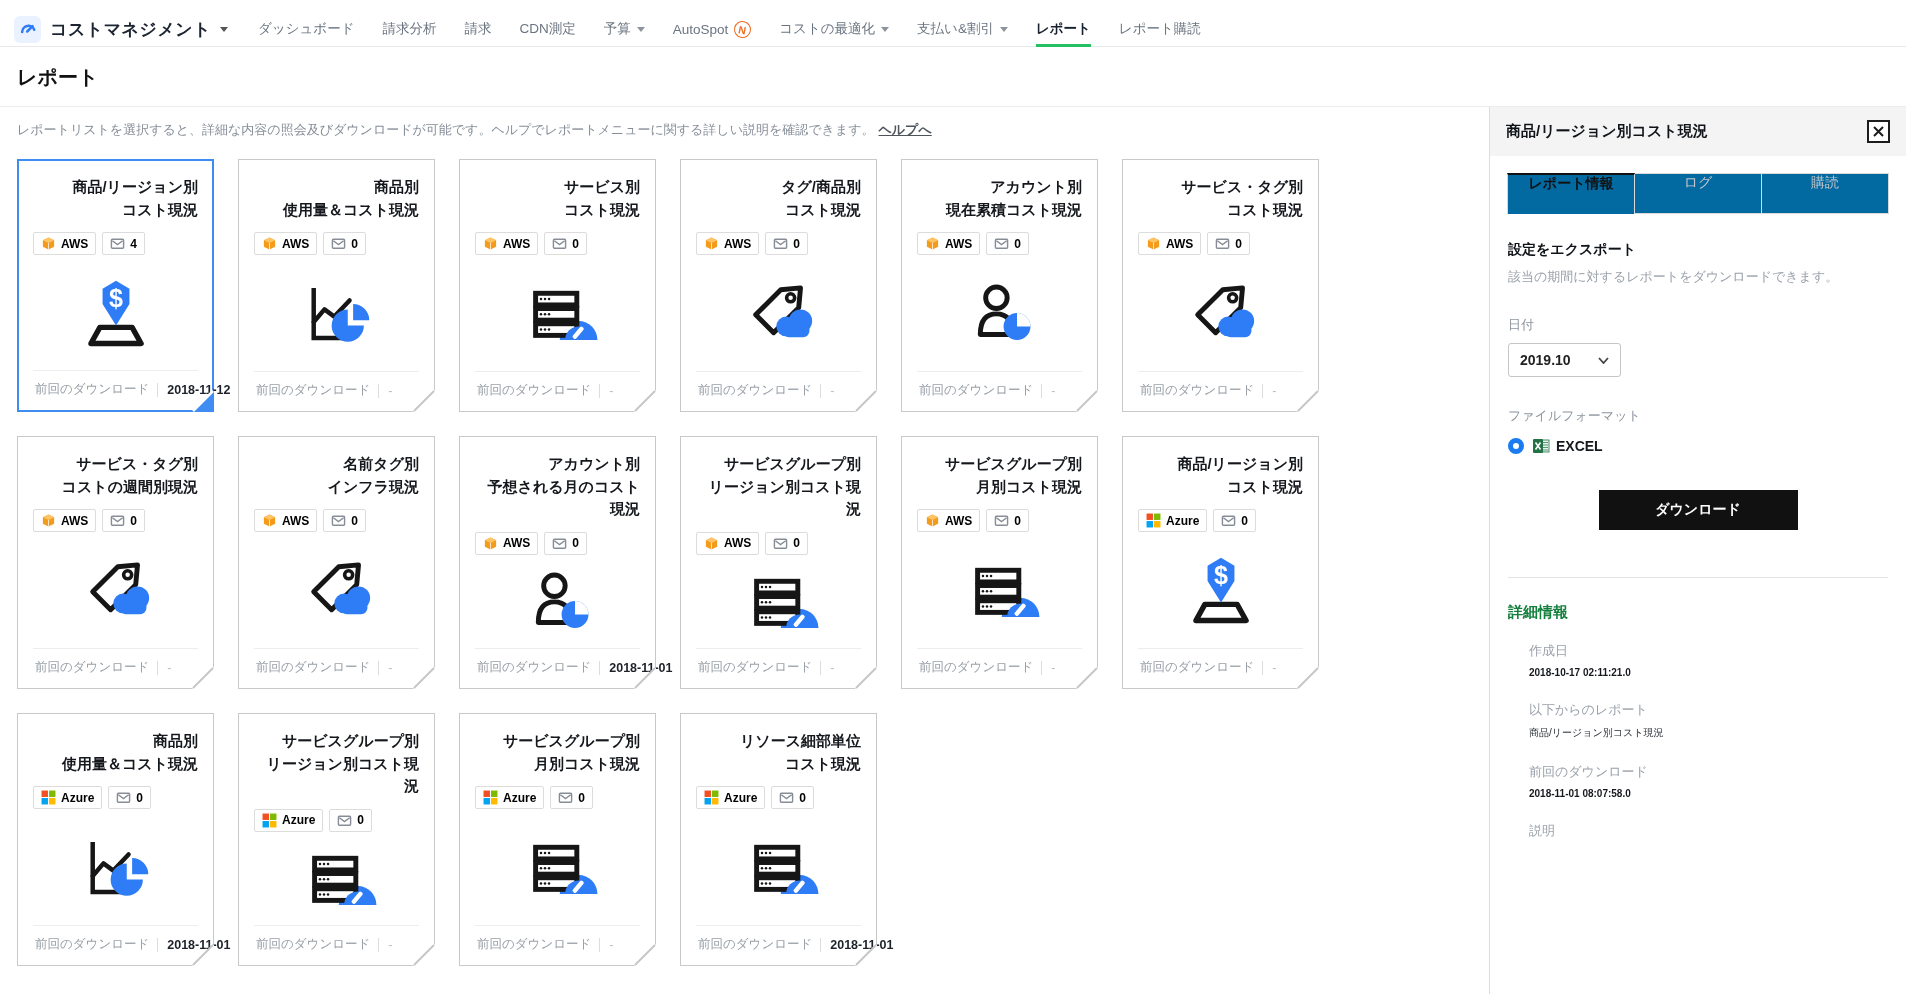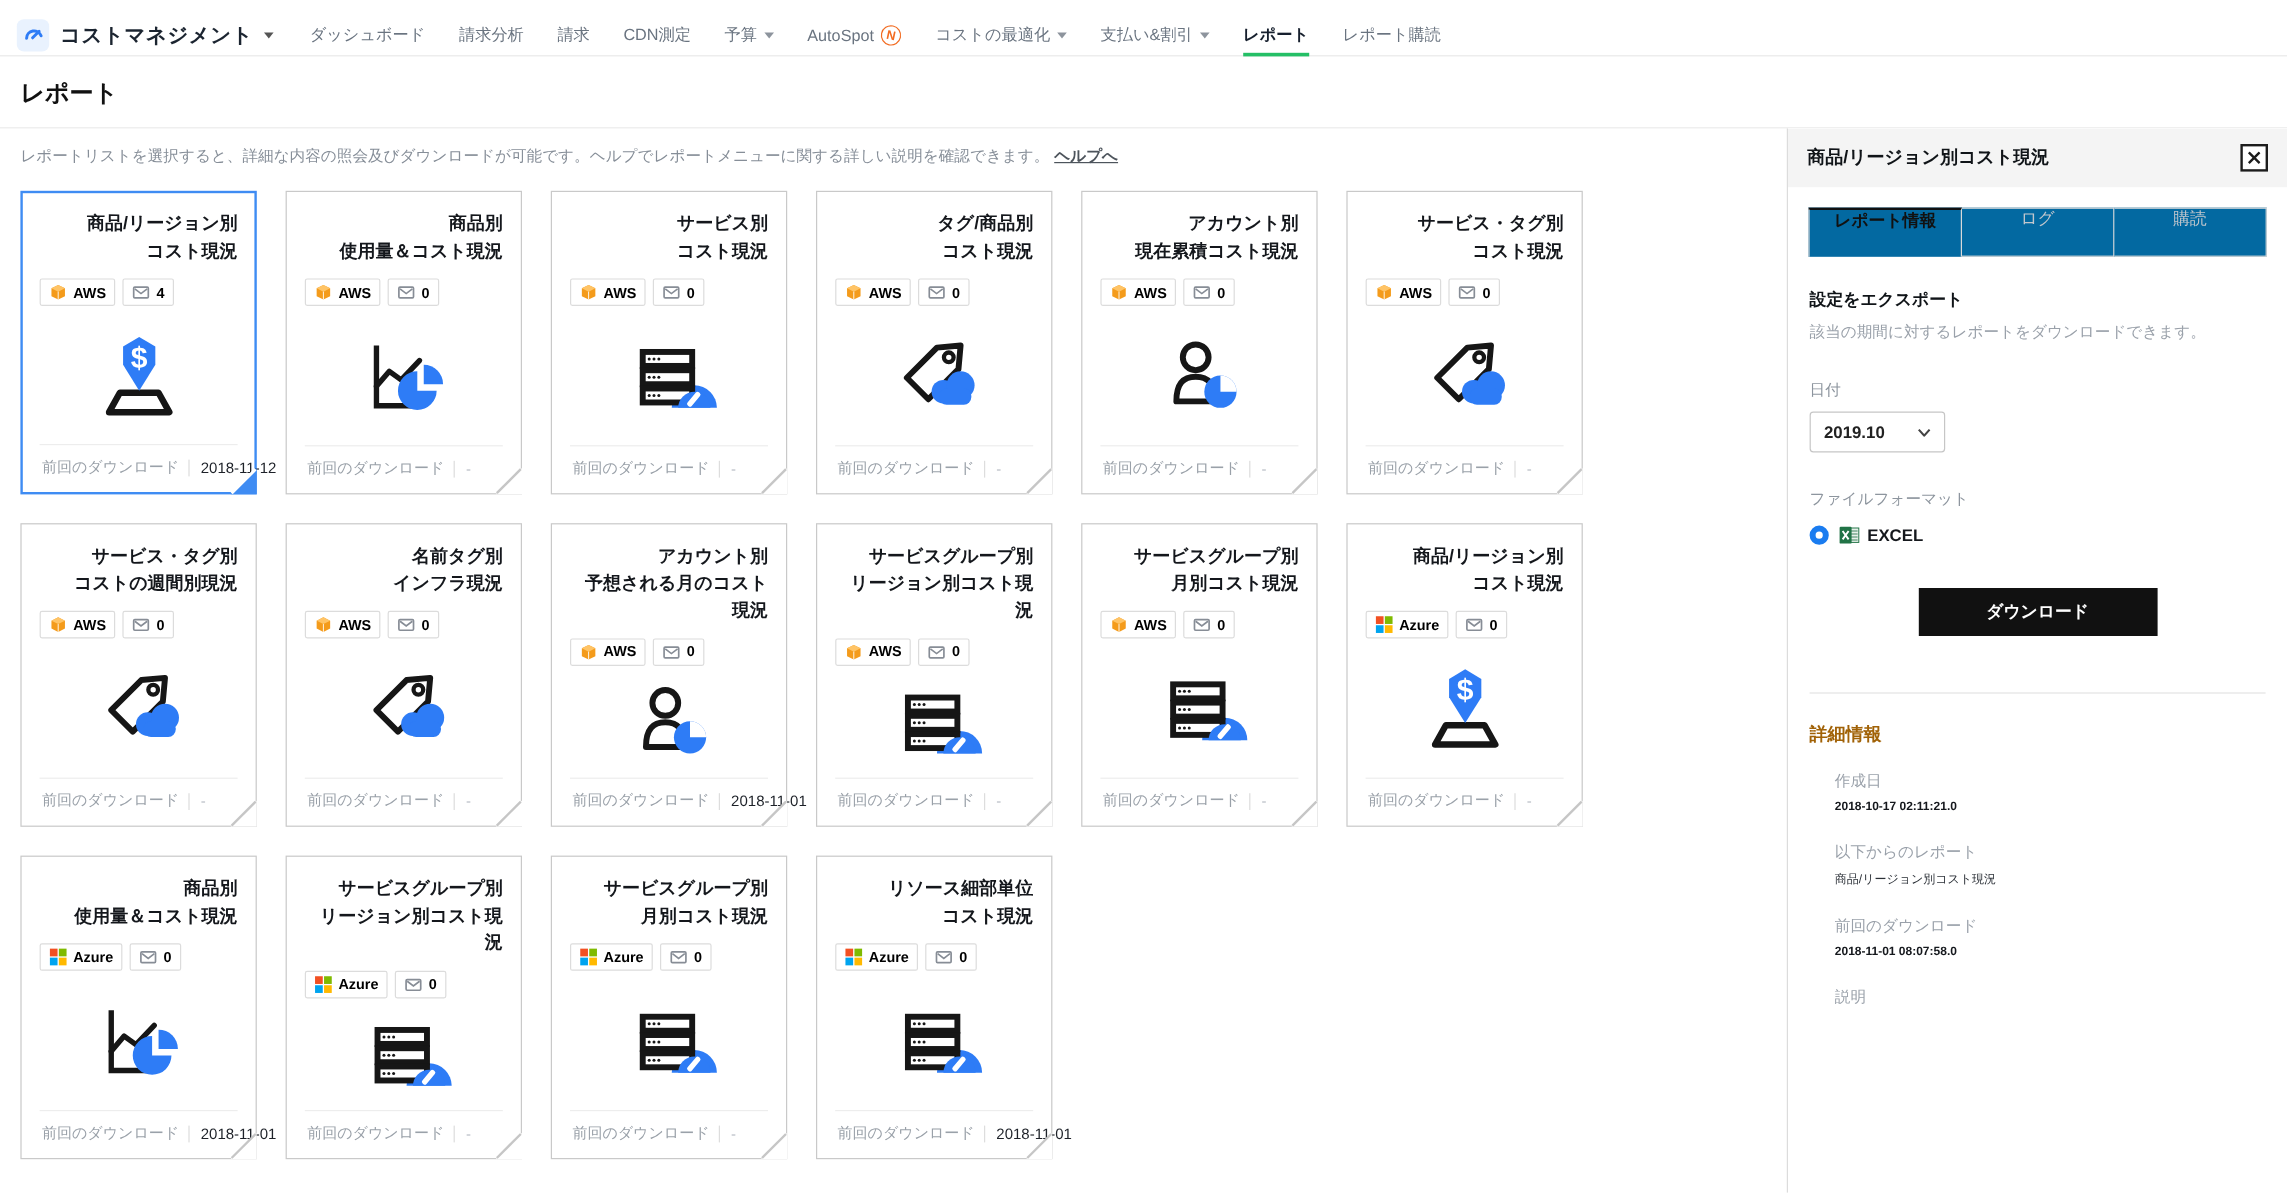--- a/index.html
+++ b/index.html
@@ -39,21 +39,21 @@
   .card { position:relative; width:197px; height:253px; border:1px solid #c9c9c9; background:#fff; display:flex; flex-direction:column; padding:16px 15px 0; cursor:pointer;text-align:right; }
   .card.selected { border:2px solid #3f8cf3; padding:15px 14px 0; }
   .card-title { font-size:15px; font-weight:bold; line-height:1.5; color:#14171c; }
   .title-line { display:block; }
   .badges { margin-top:11px; display:flex; gap:6px; }
   .badge { display:inline-flex; align-items:center; gap:5px; border:1px solid #dcdcdc; border-radius:2px; padding:3px 7px; font-size:12px; font-weight:bold; color:#000000; background:#fff; }
   .badge svg { display:block; }
   .card-icon-area { flex:1; display:flex; align-items:center; justify-content:center; }
   .report-icon { width:92px; height:86px; }
   .card-footer { border-top:1px solid #ededed; padding:10px 2px 12px; display:flex; align-items:center; font-size:12.5px; color:#9aa1a9; white-space:nowrap; }
-  .footer-date { margin-left:8px; padding-left:9px; border-left:1px solid #ddd; font-weight:normal; color:#1d2128; }
+  .footer-date { margin-left:8px; padding-left:9px; border-left:1px solid #ddd; font-weight:bold; color:#1d2128; }
   .footer-date.empty { color:#b9bec5; font-weight:normal; }
   .dogear { position:absolute; right:-1px; bottom:-1px; width:22px; height:22px; }
   .card.selected .dogear { right:-2px; bottom:-2px; }
   .dogear .fold-fill { fill:#fff; }
   .dogear .fold-line { stroke:#c6c6c6; stroke-width:2; fill:none; }
   .card.selected .fold-fill { fill:#3f8cf3; }
   .card.selected .fold-line { stroke:#fff; stroke-width:2.5; }
 
   
   .panel { width:417px; flex:0 0 417px; border-left:1px solid #dcdcdc; background:#fff; display:flex; flex-direction:column; overflow:hidden; }
@@ -67,21 +67,21 @@
   .panel-body { padding:27px 18px 0; flex:1; }
   .export-heading { font-size:14px; font-weight:bold; color:#101418; }
   .export-desc { margin-top:9px; font-size:13px; color:#9aa1aa; }
   .field-label { margin-top:30px; font-size:13px; color:#8d959e; }
   .date-select { margin-top:9px; width:113px; height:34px; border:1px solid #c6c6c6; border-radius:3px; background:#fff; display:flex; align-items:center; justify-content:space-between; padding:0 11px; font-size:14px; font-weight:bold; color:#222; cursor:pointer; }
   .radio-row { margin-top:13px; display:flex; align-items:flex-end; gap:8px; }
   .radio { width:16px; height:16px; border-radius:50%; border:5px solid #1a7cf0; background:#fff; cursor:pointer; }
   .excel-label { font-size:14px; font-weight:bold; color:#15181d; display:flex; align-items:center; gap:6px; }
   .download-btn { margin:36px auto 0; display:block; width:199px; height:40px; background:#111; color:#fff; font-size:14px; font-weight:bold; border:none; cursor:pointer; font-family:inherit; }
   .panel-divider { margin-top:47px; border-top:1px solid #e3e3e3; }
-  .details-heading { margin-top:25px; font-size:15px; font-weight:bold; color:#a16207; }
+  .details-heading { margin-top:25px; font-size:15px; font-weight:bold; color:#15803d; }
   .details-list { margin:20px 0 0 21px; }
   .detail-item { margin-bottom:23px; }
   .detail-label { font-size:13px; color:#9aa1aa; }
   .detail-value { margin-top:7px; font-size:10px; color:#2a2f36; min-height:8px; }
   .detail-value.bold { font-weight:bold; color:#15181d; }
 </style>
 </head>
 <body>
 
 <svg class="defs" aria-hidden="true">

